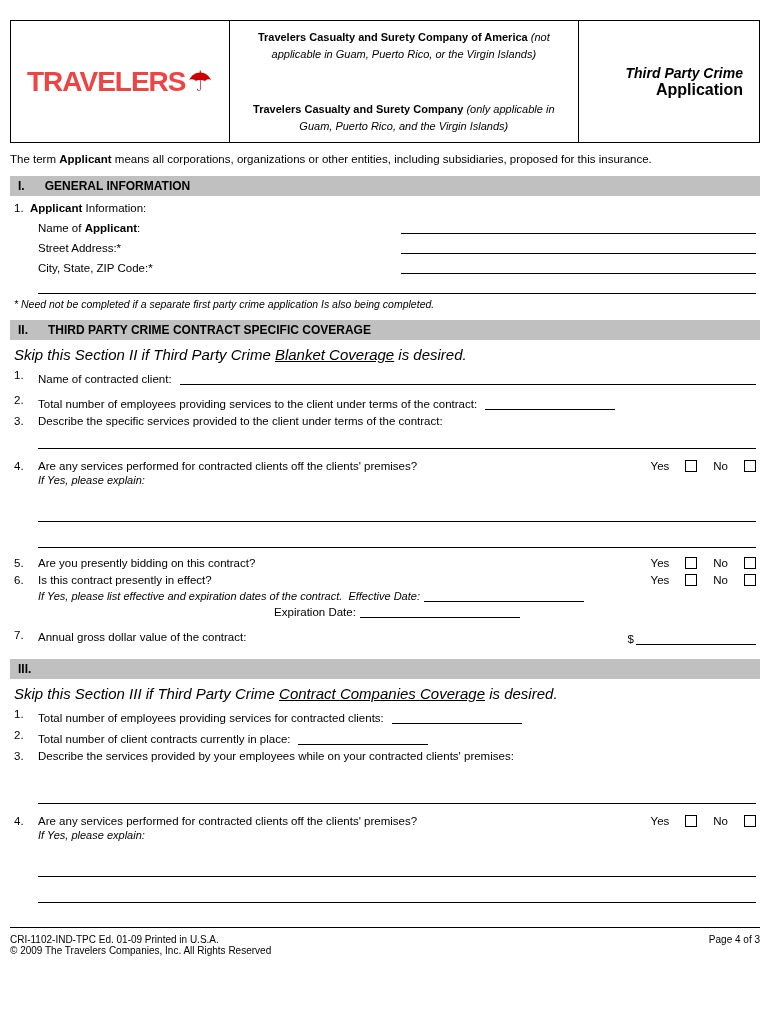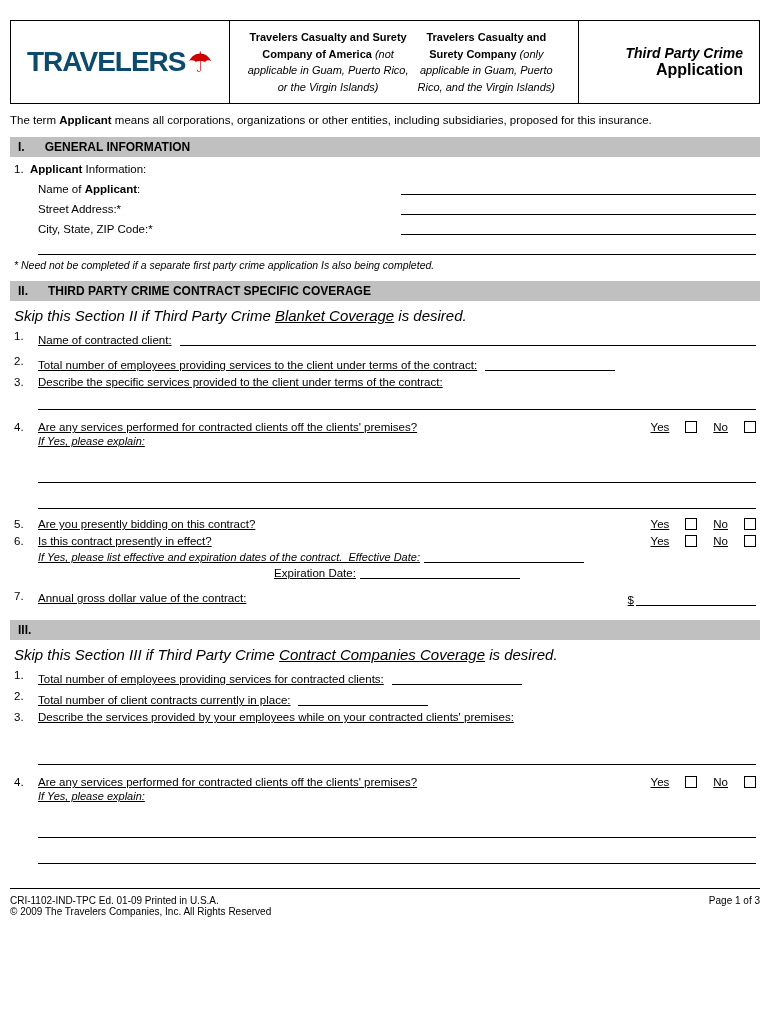--- a/index.html
+++ b/index.html
@@ -26,37 +26,38 @@
     }
     .header-logo {
       padding: 12px 16px;
       display: flex;
       align-items: center;
     }
     .logo-text {
       font-size: 28px;
       font-weight: 900;
       letter-spacing: -1px;
-      color: #0c4a6e;
+      color: #ef4444;
       font-family: Arial Black, sans-serif;
     }
     .logo-umbrella {
       color: #cc0000;
       font-size: 28px;
       margin-left: 2px;
     }
     .header-company {
       padding: 8px 16px;
       text-align: center;
       flex: 1;
       display: flex;
-      flex-direction: row;
+      flex-direction: column;
       justify-content: center;
       border-left: 1.5px solid #000;
       border-right: 1.5px solid #000;
+      gap: 39px;
     }
     .header-company p {
       font-size: 11px;
       line-height: 1.5;
     }
     .header-title {
       padding: 10px 16px;
       display: flex;
       flex-direction: column;
       justify-content: center;
@@ -136,21 +137,20 @@
       margin-bottom: 5px;
       font-size: 11.5px;
       align-items: flex-start;
     }
     .numbered-item .num {
       min-width: 24px;
       font-size: 11.5px;
     }
     .numbered-item .content {
       flex: 1;
-      text-decoration: underline;
     }
     .yesno-group {
       display: flex;
       align-items: center;
       gap: 16px;
       min-width: 110px;
       justify-content: flex-end;
     }
     .checkbox {
       width: 12px;
@@ -470,16 +470,16 @@
       </div>
     </div>
 
   </div>
 
   <div class="footer">
     <div>
       <div>CRI-1102-IND-TPC Ed. 01-09 Printed in U.S.A.</div>
       <div>© 2009 The Travelers Companies, Inc. All Rights Reserved</div>
     </div>
-    <div>Page 1 of 3</div>
+    <div>Page 4 of 3</div>
   </div>
 
 </div>
 
 </body></html>

